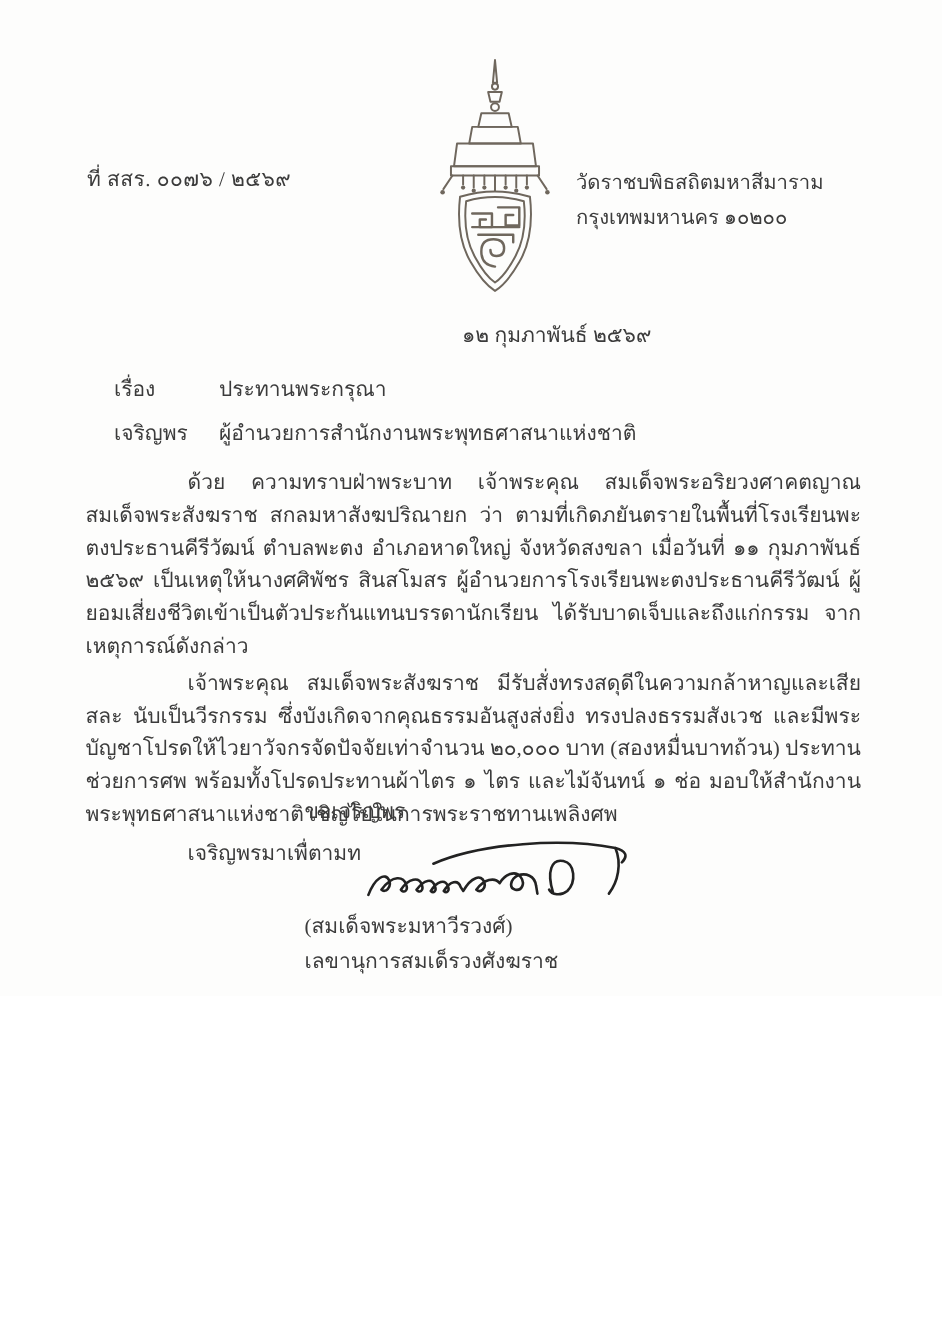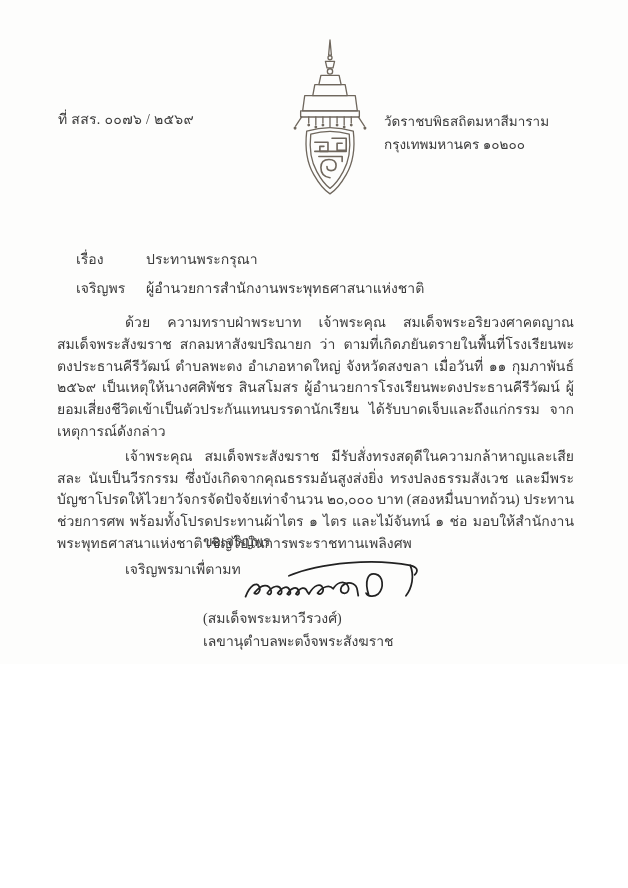--- a/index.html
+++ b/index.html
@@ -143,20 +143,21 @@
         <path d="M55 138 q-9 -1 -9 -10 q0 -8 8 -8 q7 0 7 6 q0 5 -5 5 q-4 0 -4 -4"></path>
       </g>
     </svg>
   </div>
 
   <div class="office">
     <div>วัดราชบพิธสถิตมหาสีมาราม</div>
     <div>กรุงเทพมหานคร ๑๐๒๐๐</div>
   </div>
 
+  <div class="date">๑๒ กุมภาพันธ์ ๒๕๖๙</div>
 
   <div class="meta">
     <div class="meta-row">
       <span class="meta-label">เรื่อง</span>
       <span class="meta-value">ประทานพระกรุณา</span>
     </div>
     <div class="meta-row">
       <span class="meta-label">เจริญพร</span>
       <span class="meta-value">ผู้อำนวยการสำนักงานพระพุทธศาสนาแห่งชาติ</span>
     </div>
@@ -176,16 +177,16 @@
         <path class="sig-stroke" d="M58 24 C95 8 158 4 198 12 C206 14 208 18 203 23"></path>
 
         <path class="sig-stroke" d="M8 48 C13 35 21 30 24 37 C26 42 21 47 18 44 C27 32 35 34 37 40 C39 45 35 47 33 44 C39 35 47 34 49 40 C51 45 47 47 45 44 C51 36 57 35 59 41 C61 45 58 47 56 45 C61 37 67 36 69 41 C71 45 68 47 66 45 C71 37 77 36 79 42 L81 45 C87 34 95 32 97 38 C99 43 94 47 91 44 C97 36 105 34 109 39 C113 32 121 29 125 34 C129 39 126 45 121 44 C116 43 117 36 123 33 C129 31 136 33 137 41 L138 47"></path>
 
         <path class="sig-stroke" d="M150 46 C145 30 149 20 158 22 C167 24 168 38 161 45 C156 49 149 48 147 44"></path>
 
         <path class="sig-stroke" d="M198 12 C203 24 200 38 193 47"></path>
       </svg>
     </div>
     <div>(สมเด็จพระมหาวีรวงศ์)</div>
-    <div>เลขานุตำบลพะตง็จพระสังฆราช</div>
+    <div>เลขานุการสมเด็รวงศังฆราช</div>
   </div>
 
 </div>
 
 </body></html>

